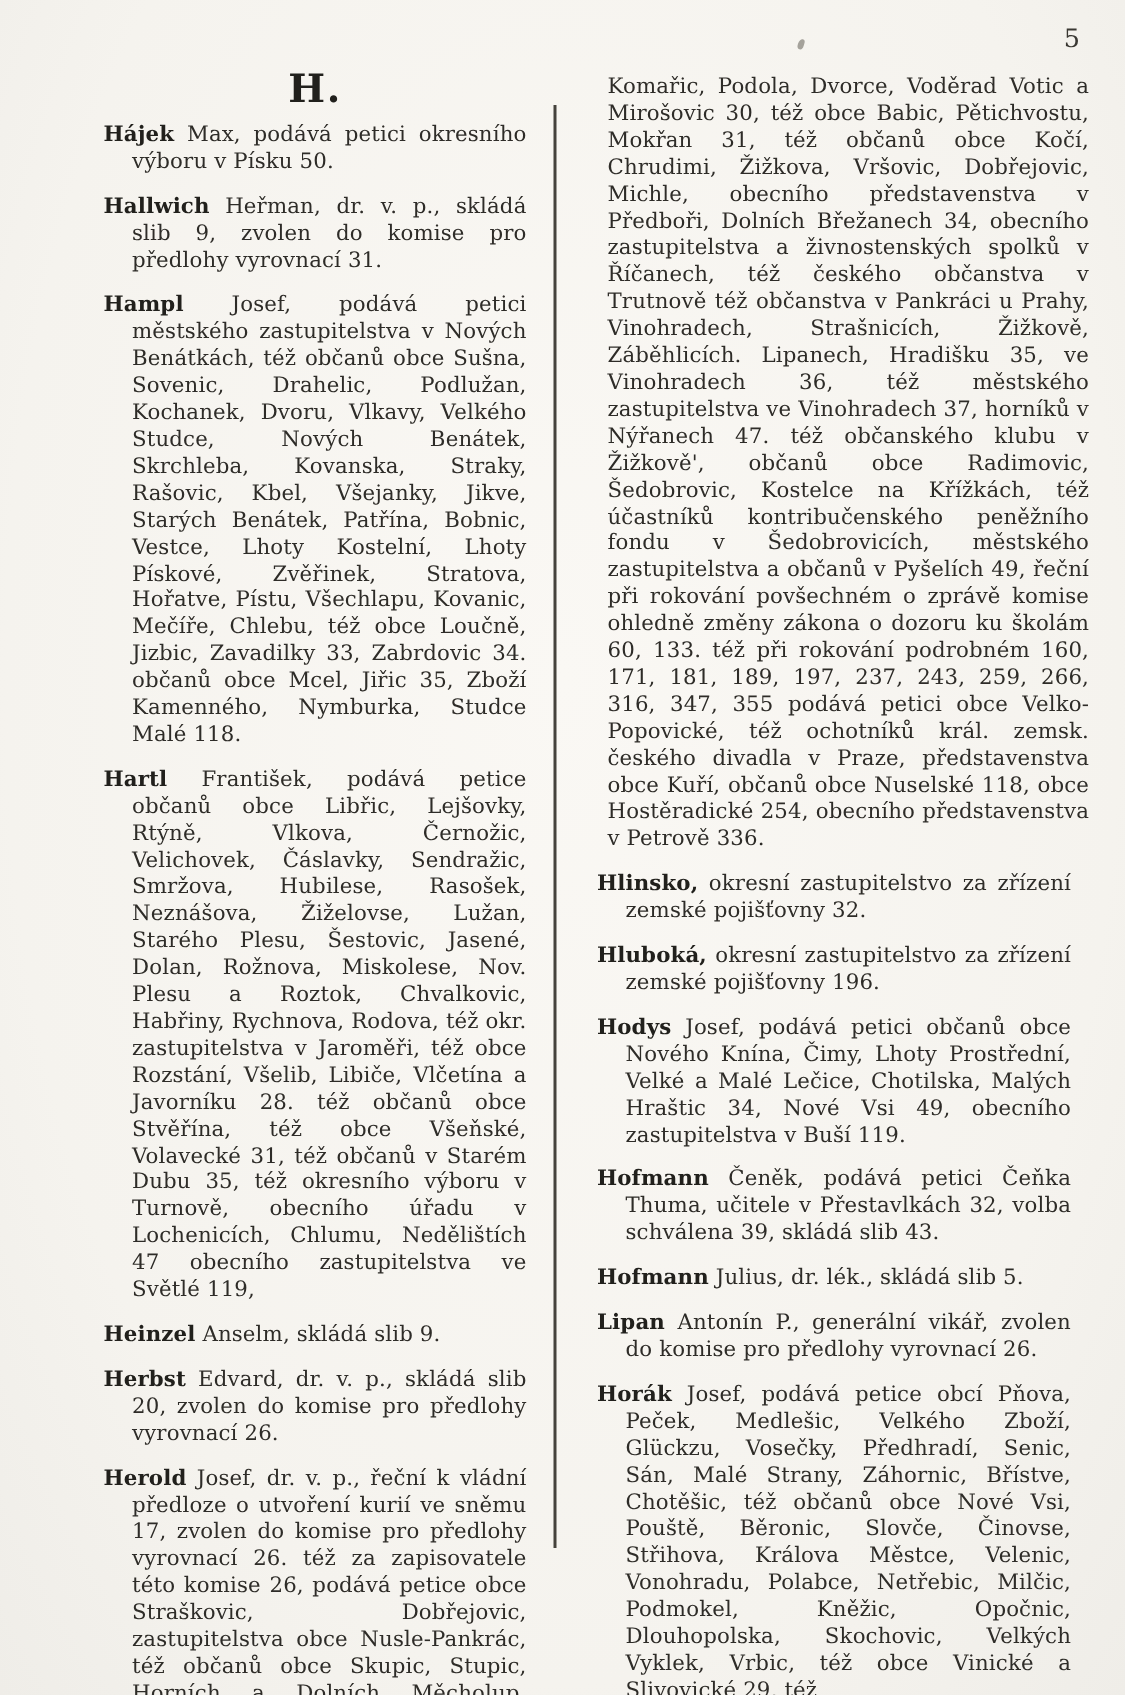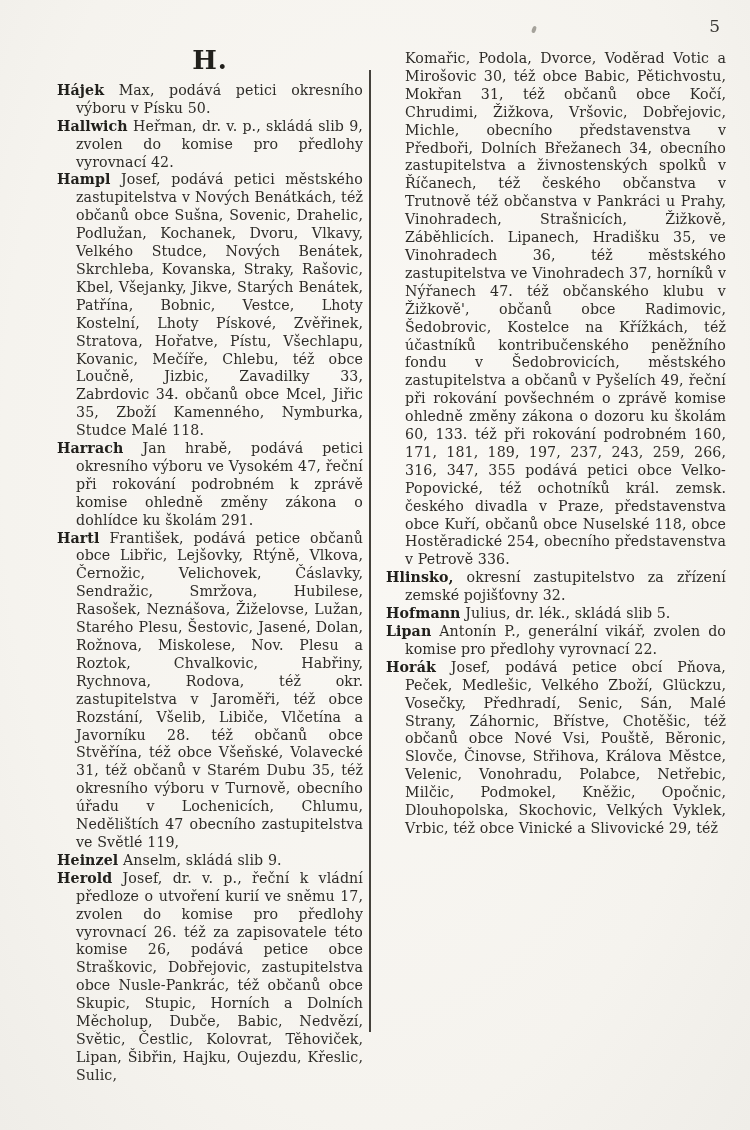--- a/index.html
+++ b/index.html
@@ -62,21 +62,21 @@
   }
   .section-letter {
     text-align: center;
     font-size: 26px;
     font-weight: bold;
     letter-spacing: 1px;
     margin: 0 0 12px 0;
     color: #21201c;
   }
   p.entry {
-    margin: 0;
+    margin: 12px;
     text-indent: -19px;
     padding-left: 19px;
   }
   p.cont {
     margin: 0 0 0 19px;
   }
   b.nm {
     font-weight: bold;
     color: #21201c;
   }
@@ -87,30 +87,33 @@
 <div class="page">
 
   <div class="page-number">5</div>
   <div class="print-speck"></div>
   <div class="column-divider"></div>
 
   <div class="col col-left">
     <div class="section-letter">H.</div>
 
     <p class="entry"><b class="nm">Hájek</b> <span>Max, podává petici okresního výboru v Písku 50.</span></p>
-    <p class="entry"><b class="nm">Hallwich</b> <span>Heřman, dr. v. p., skládá slib 9, zvolen do komise pro předlohy vyrovnací 42.</span></p>
+    <p class="entry"><b class="nm">Hallwich</b> <span>Heřman, dr. v. p., skládá slib 9, zvolen do komise pro předlohy vyrovnací 31.</span></p>
     <p class="entry"><b class="nm">Hampl</b> <span>Josef, podává petici městského zastupitelstva v Nových Benátkách, též občanů obce Sušna, Sovenic, Drahelic, Podlužan, Kochanek, Dvoru, Vlkavy, Velkého Studce, Nových Benátek, Skrchleba, Kovanska, Straky, Rašovic, Kbel, Všejanky, Jikve, Starých Benátek, Patřína, Bobnic, Vestce, Lhoty Kostelní, Lhoty Pískové, Zvěřinek, Stratova, Hořatve, Pístu, Všechlapu, Kovanic, Mečíře, Chlebu, též obce Loučně, Jizbic, Zavadilky 33, Zabrdovic 34. občanů obce Mcel, Jiřic 35, Zboží Kamenného, Nymburka, Studce Malé 118.</span></p>
-    <p class="entry"><b class="nm">Harrach</b> <span>Jan hrabě, podává petici okresního výboru ve Vysokém 47, řeční při rokování podrobném k zprávě komise ohledně změny zákona o dohlídce ku školám 291.</span></p>
     <p class="entry"><b class="nm">Hartl</b> <span>František, podává petice občanů obce Libřic, Lejšovky, Rtýně, Vlkova, Černožic, Velichovek, Čáslavky, Sendražic, Smržova, Hubilese, Rasošek, Neznášova, Žiželovse, Lužan, Starého Plesu, Šestovic, Jasené, Dolan, Rožnova, Miskolese, Nov. Plesu a Roztok, Chvalkovic, Habřiny, Rychnova, Rodova, též okr. zastupitelstva v Jaroměři, též obce Rozstání, Všelib, Libiče, Vlčetína a Javorníku 28. též občanů obce Stvěřína, též obce Všeňské, Volavecké 31, též občanů v Starém Dubu 35, též okresního výboru v Turnově, obecního úřadu v Lochenicích, Chlumu, Nedělištích 47 obecního zastupitelstva ve Světlé 119,</span></p>
     <p class="entry"><b class="nm">Heinzel</b> <span>Anselm, skládá slib 9.</span></p>
+    <p class="entry"><b class="nm">Herbst</b> <span>Edvard, dr. v. p., skládá slib 20, zvolen do komise pro předlohy vyrovnací 26.</span></p>
     <p class="entry"><b class="nm">Herold</b> <span>Josef, dr. v. p., řeční k vládní předloze o utvoření kurií ve sněmu 17, zvolen do komise pro předlohy vyrovnací 26. též za zapisovatele této komise 26, podává petice obce Straškovic, Dobřejovic, zastupitelstva obce Nusle-Pankrác, též občanů obce Skupic, Stupic, Horních a Dolních Měcholup, Dubče, Babic, Nedvězí, Světic, Čestlic, Kolovrat, Těhoviček, Lipan, Šibřin, Hajku, Oujezdu, Křeslic, Sulic,</span></p>
   </div>
 
   <div class="col col-right">
     <p class="cont">Komařic, Podola, Dvorce, Voděrad Votic a Mirošovic 30, též obce Babic, Pětichvostu, Mokřan 31, též občanů obce Kočí, Chrudimi, Žižkova, Vršovic, Dobřejovic, Michle, obecního představenstva v Předboři, Dolních Břežanech 34, obecního zastupitelstva a živnostenských spolků v Říčanech, též českého občanstva v Trutnově též občanstva v Pankráci u Prahy, Vinohradech, Strašnicích, Žižkově, Záběhlicích. Lipanech, Hradišku 35, ve Vinohradech 36, též městského zastupitelstva ve Vinohradech 37, horníků v Nýřanech 47. též občanského klubu v Žižkově', občanů obce Radimovic, Šedobrovic, Kostelce na Křížkách, též účastníků kontribučenského peněžního fondu v Šedobrovicích, městského zastupitelstva a občanů v Pyšelích 49, řeční při rokování povšechném o zprávě komise ohledně změny zákona o dozoru ku školám 60, 133. též při rokování podrobném 160, 171, 181, 189, 197, 237, 243, 259, 266, 316, 347, 355 podává petici obce Velko-Popovické, též ochotníků král. zemsk. českého divadla v Praze, představenstva obce Kuří, občanů obce Nuselské 118, obce Hostěradické 254, obecního představenstva v Petrově 336.</p>
 
     <p class="entry"><b class="nm">Hlinsko,</b> <span>okresní zastupitelstvo za zřízení zemské pojišťovny 32.</span></p>
+    <p class="entry"><b class="nm">Hluboká,</b> <span>okresní zastupitelstvo za zřízení zemské pojišťovny 196.</span></p>
+    <p class="entry"><b class="nm">Hodys</b> <span>Josef, podává petici občanů obce Nového Knína, Čimy, Lhoty Prostřední, Velké a Malé Lečice, Chotilska, Malých Hraštic 34, Nové Vsi 49, obecního zastupitelstva v Buší 119.</span></p>
+    <p class="entry"><b class="nm">Hofmann</b> <span>Čeněk, podává petici Čeňka Thuma, učitele v Přestavlkách 32, volba schválena 39, skládá slib 43.</span></p>
     <p class="entry"><b class="nm">Hofmann</b> <span>Julius, dr. lék., skládá slib 5.</span></p>
-    <p class="entry"><b class="nm">Lipan</b> <span>Antonín P., generální vikář, zvolen do komise pro předlohy vyrovnací 22.</span></p>
+    <p class="entry"><b class="nm">Lipan</b> <span>Antonín P., generální vikář, zvolen do komise pro předlohy vyrovnací 26.</span></p>
     <p class="entry"><b class="nm">Horák</b> <span>Josef, podává petice obcí Pňova, Peček, Medlešic, Velkého Zboží, Glückzu, Vosečky, Předhradí, Senic, Sán, Malé Strany, Záhornic, Břístve, Chotěšic, též občanů obce Nové Vsi, Pouště, Běronic, Slovče, Činovse, Střihova, Králova Městce, Velenic, Vonohradu, Polabce, Netřebic, Milčic, Podmokel, Kněžic, Opočnic, Dlouhopolska, Skochovic, Velkých Vyklek, Vrbic, též obce Vinické a Slivovické 29, též</span></p>
   </div>
 
 </div>
 
 </body></html>

